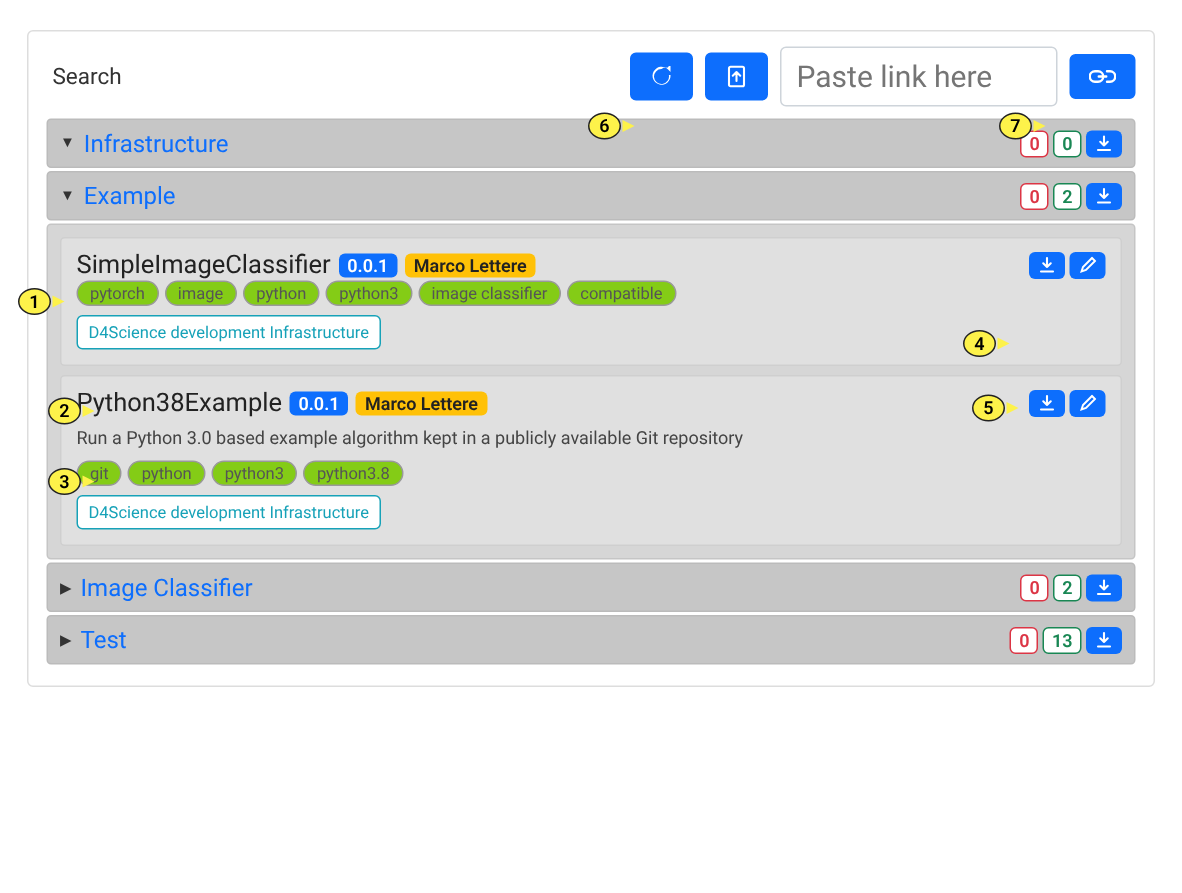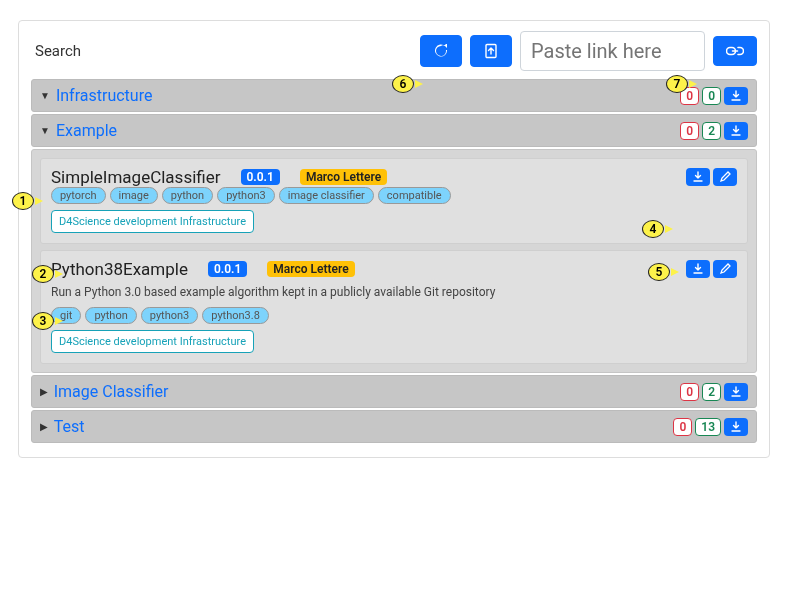--- a/index.html
+++ b/index.html
@@ -17,27 +17,27 @@
   .caret { color: #333; font-size: 10px; margin-right: 6px; cursor: pointer; user-select: none; }
   .cat-name { color: #0d6efd; font-size: 16px; cursor: pointer; }
   .right-cluster { margin-left: auto; display: flex; align-items: center; gap: 3px; }
   .count-badge { border-radius: 4px; padding: 1px 5px; font-size: 12px; font-weight: 600; background: #fff; }
   .count-badge.red { color: #dc3545; border: 1px solid #dc3545; }
   .count-badge.green { color: #198754; border: 1px solid #198754; }
   .icon-btn { background: #0d6efd; color: #fff; border-radius: 4px; padding: 3px 6px; cursor: pointer; display: inline-flex; align-items: center; justify-content: center; }
   .sub-body { background: #d6d6d6; border: 1px solid #c5c5c5; border-radius: 3px; padding: 8px; margin-top: 2px; }
   .method-card { background: #e0e0e0; border: 1px solid #cfcfcf; border-radius: 3px; padding: 8px 10px 10px 10px; margin-bottom: 6px; }
   .method-card:last-child { margin-bottom: 0; }
-  .method-head { display: flex; align-items: center; gap: 20px; flex-wrap: wrap; }
+  .method-head { display: flex; align-items: center; gap: 5px; flex-wrap: wrap; }
   .method-name { font-size: 17px; color: #222; }
   .badge-version { background: #0d6efd; color: #fff; border-radius: 4px; padding: 1px 6px; font-size: 12px; font-weight: 600; }
   .badge-author { background: #ffc107; color: #222; border-radius: 4px; padding: 1px 6px; font-size: 12px; font-weight: 600; }
   .desc { font-size: 12px; color: #444; margin: 6px 0 8px 0; }
   .tag-row { display: flex; flex-wrap: wrap; gap: 4px; margin-bottom: 6px; }
-  .tag { border: 1px solid #999; background: #7dd3fc; color: #555; border-radius: 10px; padding: 1px 8px; font-size: 11px; }
+  .tag { border: 1px solid #999; background: #84cc16; color: #555; border-radius: 10px; padding: 1px 8px; font-size: 11px; }
   .infra-row { display: flex; }
   .infra-pill { border: 1px solid #17a2b8; color: #17a2b8; background: #fff; border-radius: 4px; padding: 4px 7px; font-size: 11px; font-weight: 400; }
   svg { display: block; }
   
   .annot { position: absolute; width: 22px; height: 18px; background: #fdf24a; border: 1px solid #222; border-radius: 50%; font-size: 12px; font-weight: 600; display: flex; align-items: center; justify-content: center; z-index: 10; }
   .annot::after { content: ""; position: absolute; right: -10px; top: 50%; transform: translateY(-50%); width: 0; height: 0; border-left: 8px solid #fdf24a; border-top: 4px solid transparent; border-bottom: 4px solid transparent; }
   .wrap { position: relative; }
 </style>
 </head>
 <body>

